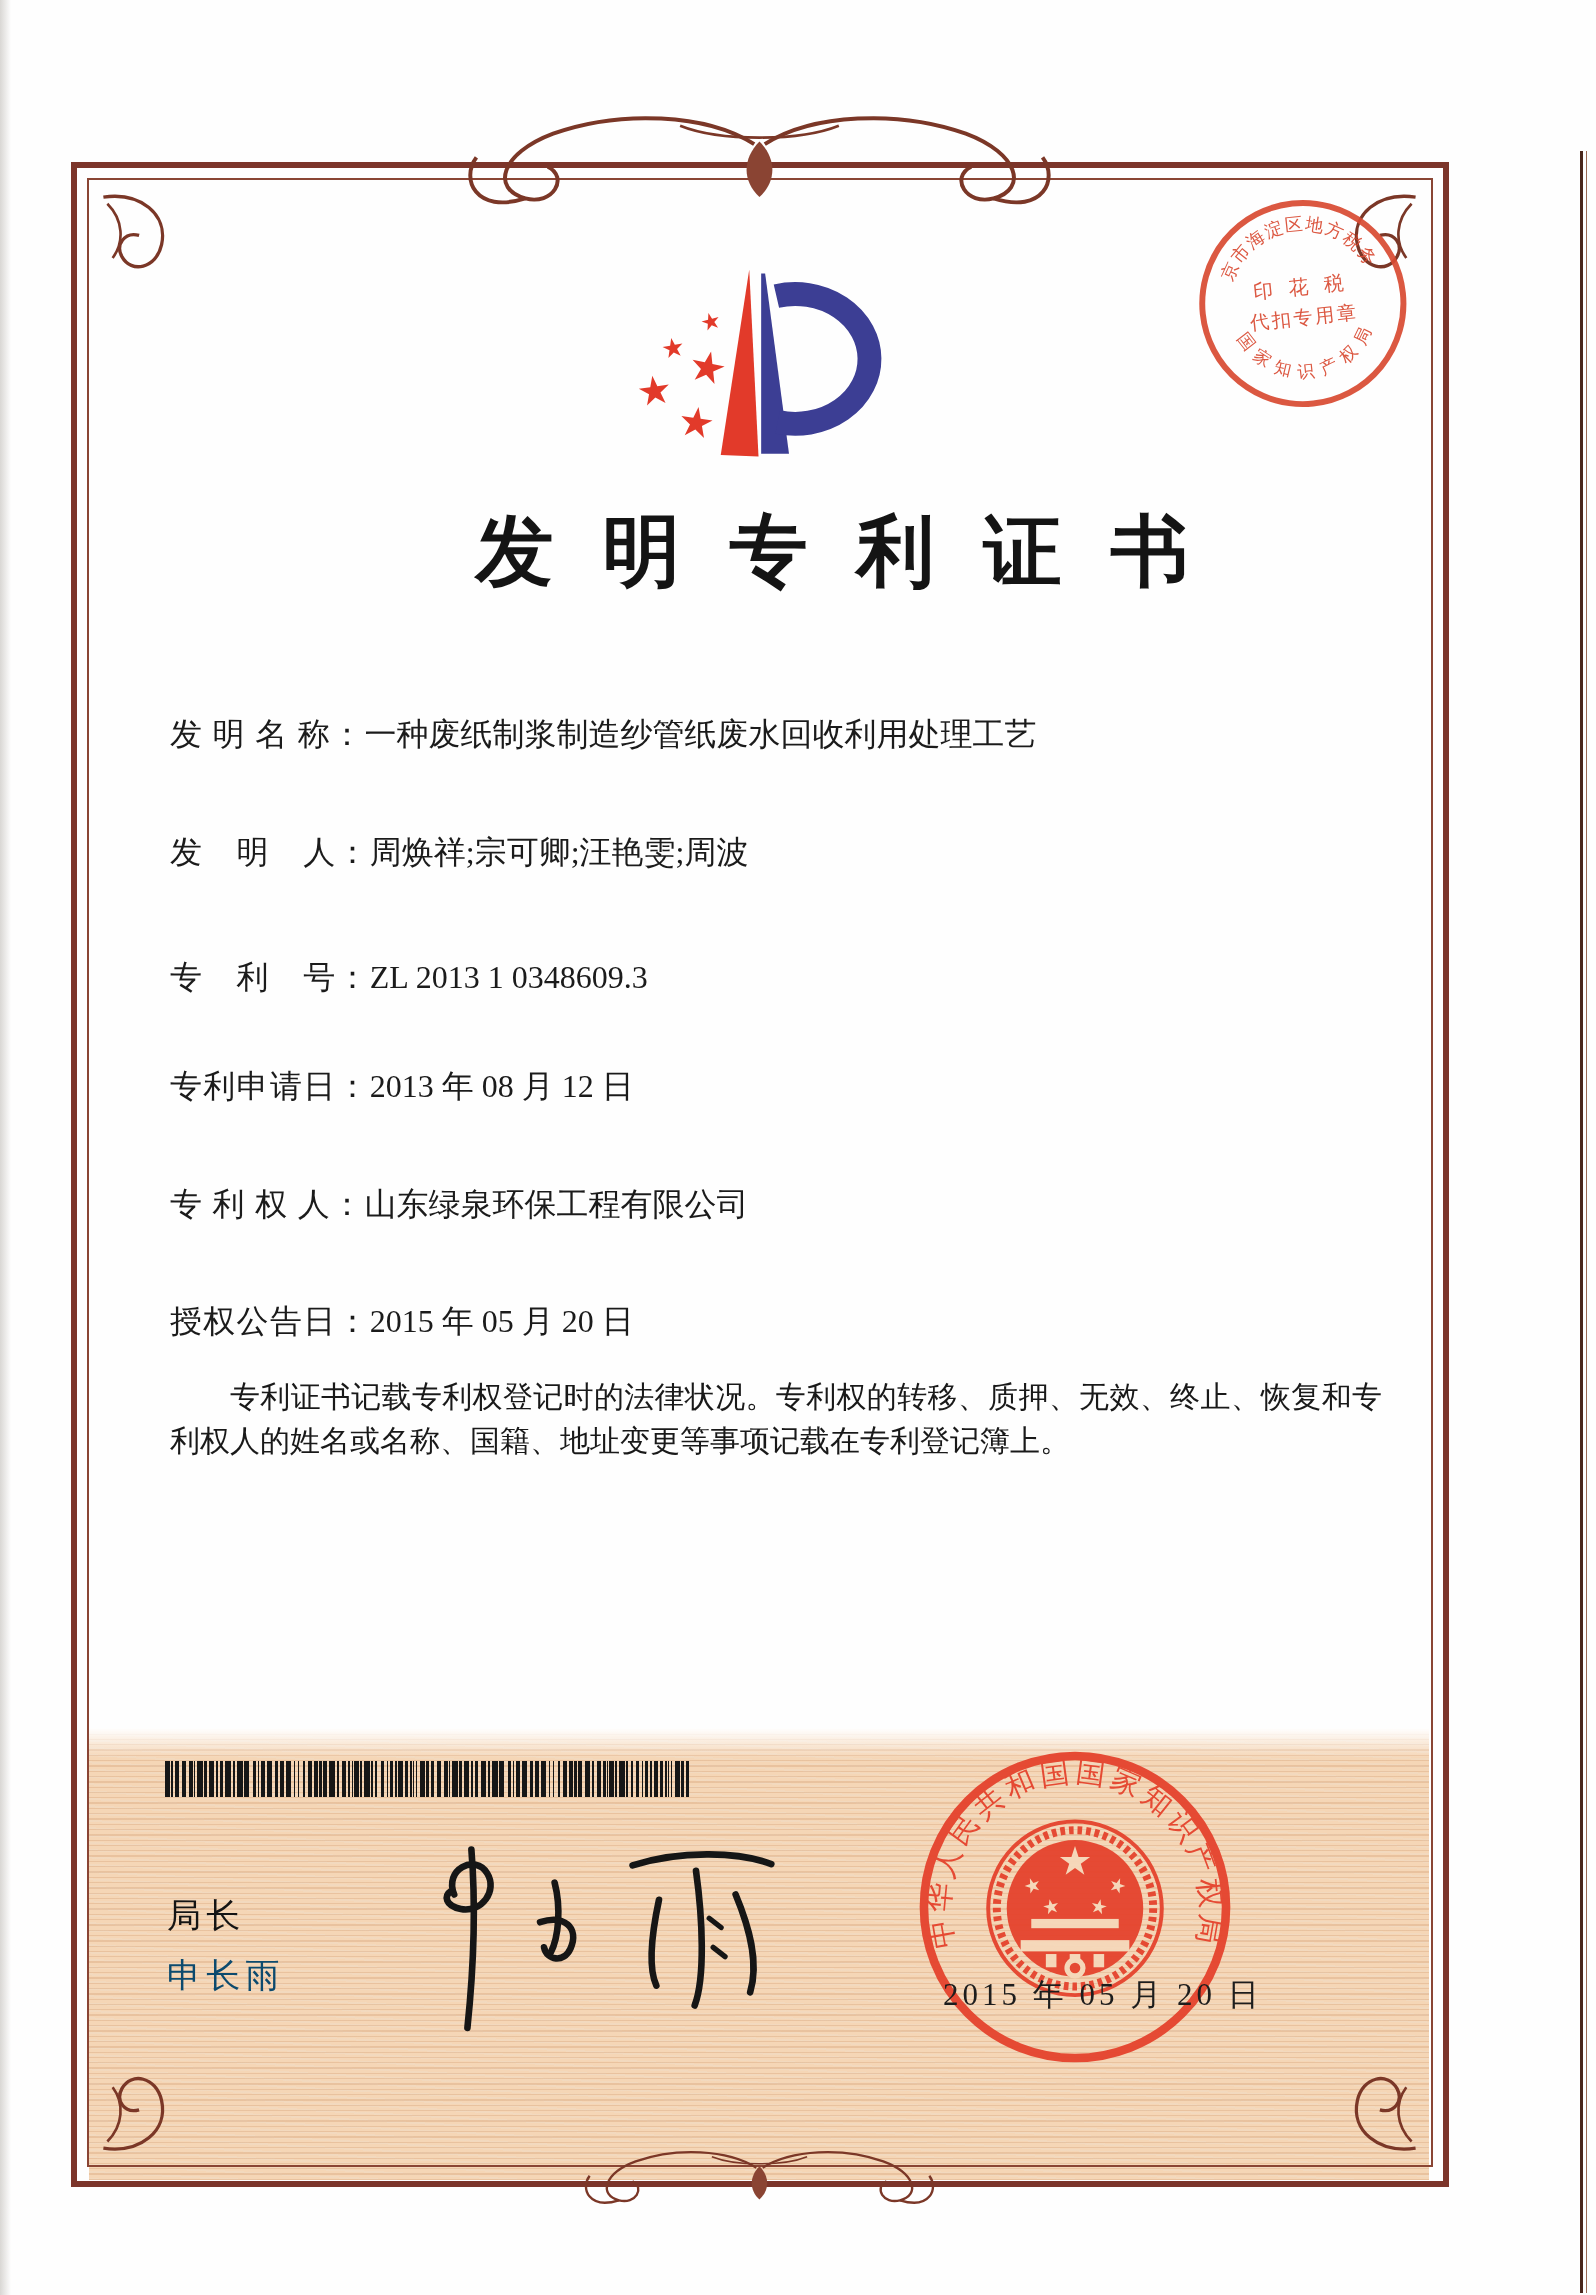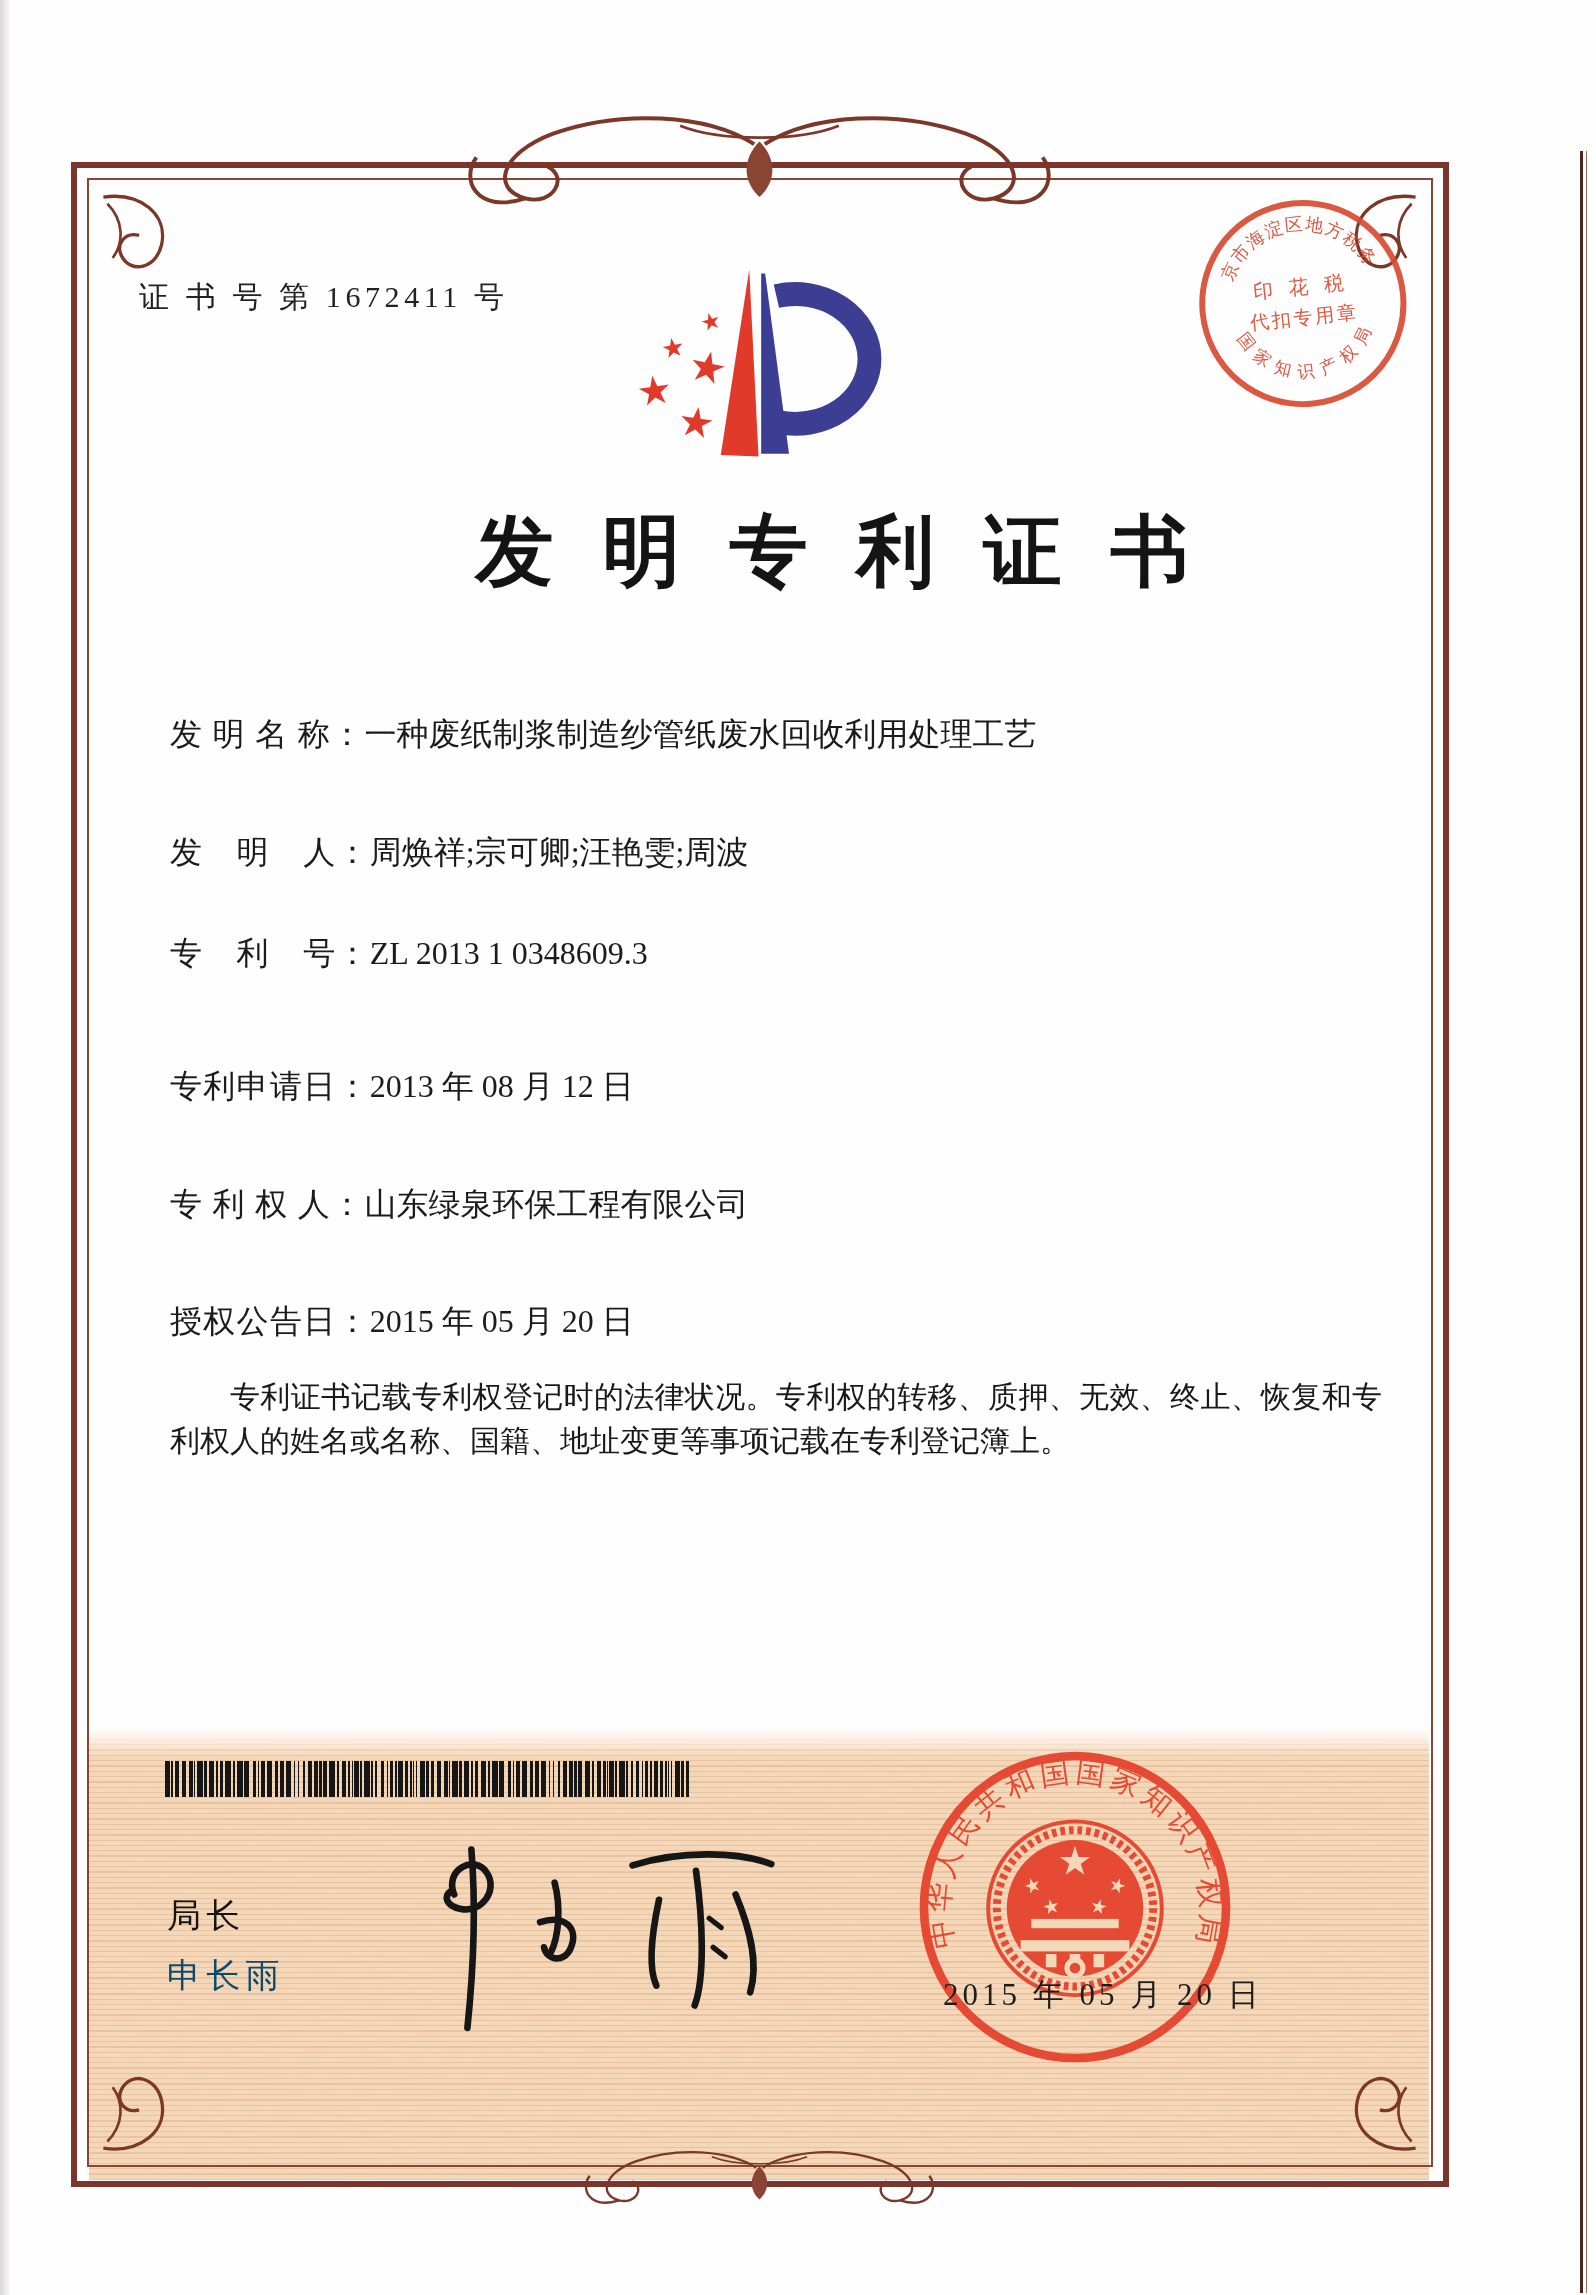--- a/index.html
+++ b/index.html
@@ -22,21 +22,21 @@
   .logo{position:absolute;left:628px;top:259px;width:265px;height:212px;}
 
   .seal-top{position:absolute;left:1191px;top:193px;width:225px;height:225px;opacity:.92;}
 
   .title{position:absolute;left:71px;top:500px;width:1522px;margin:0;text-align:center;
         font-size:78px;font-weight:700;color:#141414;letter-spacing:49px;text-indent:49px;}
 
   .fields{position:absolute;left:170px;top:713px;width:1217px;}
   .field-row{position:absolute;left:0;font-size:32px;white-space:nowrap;color:#1b1b1b;}
   .field-row .lbl{letter-spacing:1.3px;}
-  .f0{top:0;} .f1{top:118px;} .f2{top:219px;} .f3{top:352px;text-align:right;} .f4{top:470px;} .f5{top:587px;}
+  .f0{top:0;} .f1{top:118px;} .f2{top:243px;} .f3{top:352px;text-align:right;} .f4{top:470px;} .f5{top:587px;}
 
   .body-text{position:absolute;left:170px;top:1375px;width:1212px;font-size:30px;
         line-height:44px;text-align:justify;color:#191919;}
   .body-text p{margin:0 0 5.3px 0;text-indent:2em;}
 
   .peach{position:absolute;left:89px;top:1728px;width:1340px;height:452px;
         background-color:#f5d6b6;
         background-image:
           linear-gradient(#ffffff 0,rgba(255,255,255,0) 30px),
           repeating-linear-gradient(0deg,rgba(205,148,104,.30) 0 1.3px,rgba(0,0,0,0) 1.3px 5.3px),
@@ -88,21 +88,20 @@
       </g>
     </defs>
     <use href="#scrollOrn" transform="translate(1148,252)"></use>
     <use href="#scrollOrn" transform="translate(1148,3298) scale(0.6,0.6)"></use>
     <use href="#cornerOrn" transform="translate(152,294)"></use>
     <use href="#cornerOrn" transform="translate(2144,294) scale(-1,1)"></use>
     <use href="#cornerOrn" transform="translate(152,3252) scale(1,-1)"></use>
     <use href="#cornerOrn" transform="translate(2144,3252) scale(-1,-1)"></use>
   </svg>
 
-  <div class="cert-no">证 书 号 第 1672411 号</div>
 
   <svg class="logo" viewBox="0 0 400 320">
     <path d="M183,16 L140,296 L197,298 Z" fill="#e23a2a"></path>
     <path d="M201,22 L207,22 L243,294 L201,294 Z" fill="#3c3e94"></path>
     <path d="M224,56 A112,98 0 1 1 226,246" stroke="#3c3e94" stroke-width="36" fill="none"></path>
     <use href="#star" transform="translate(125,95) scale(14) rotate(-15)" fill="#e23a2a"></use>
     <use href="#star" transform="translate(68,135) scale(16) rotate(-10)" fill="#e23a2a"></use>
     <use href="#star" transform="translate(120,165) scale(26) rotate(12)" fill="#e23a2a"></use>
     <use href="#star" transform="translate(40,200) scale(24) rotate(-8)" fill="#e23a2a"></use>
     <use href="#star" transform="translate(103,248) scale(25) rotate(8)" fill="#e23a2a"></use>

